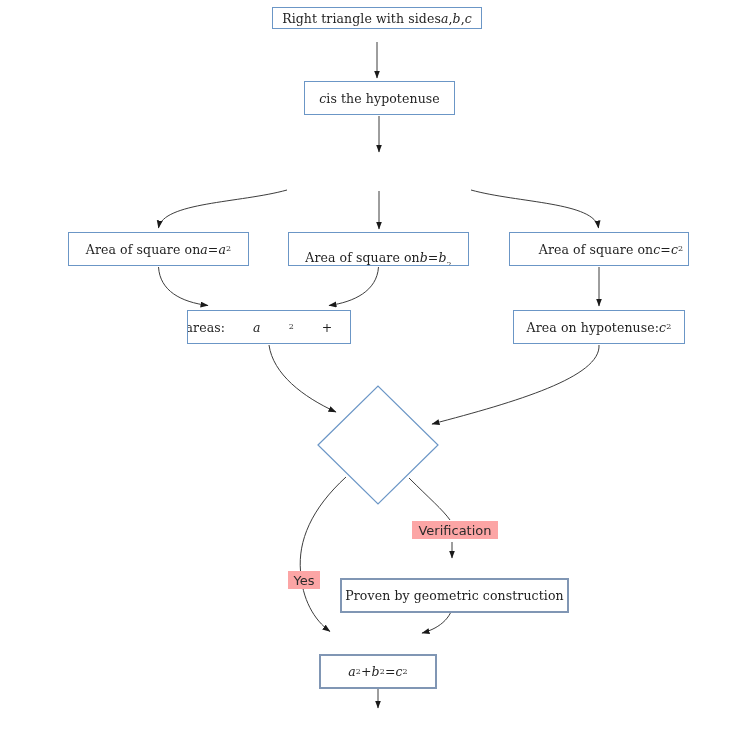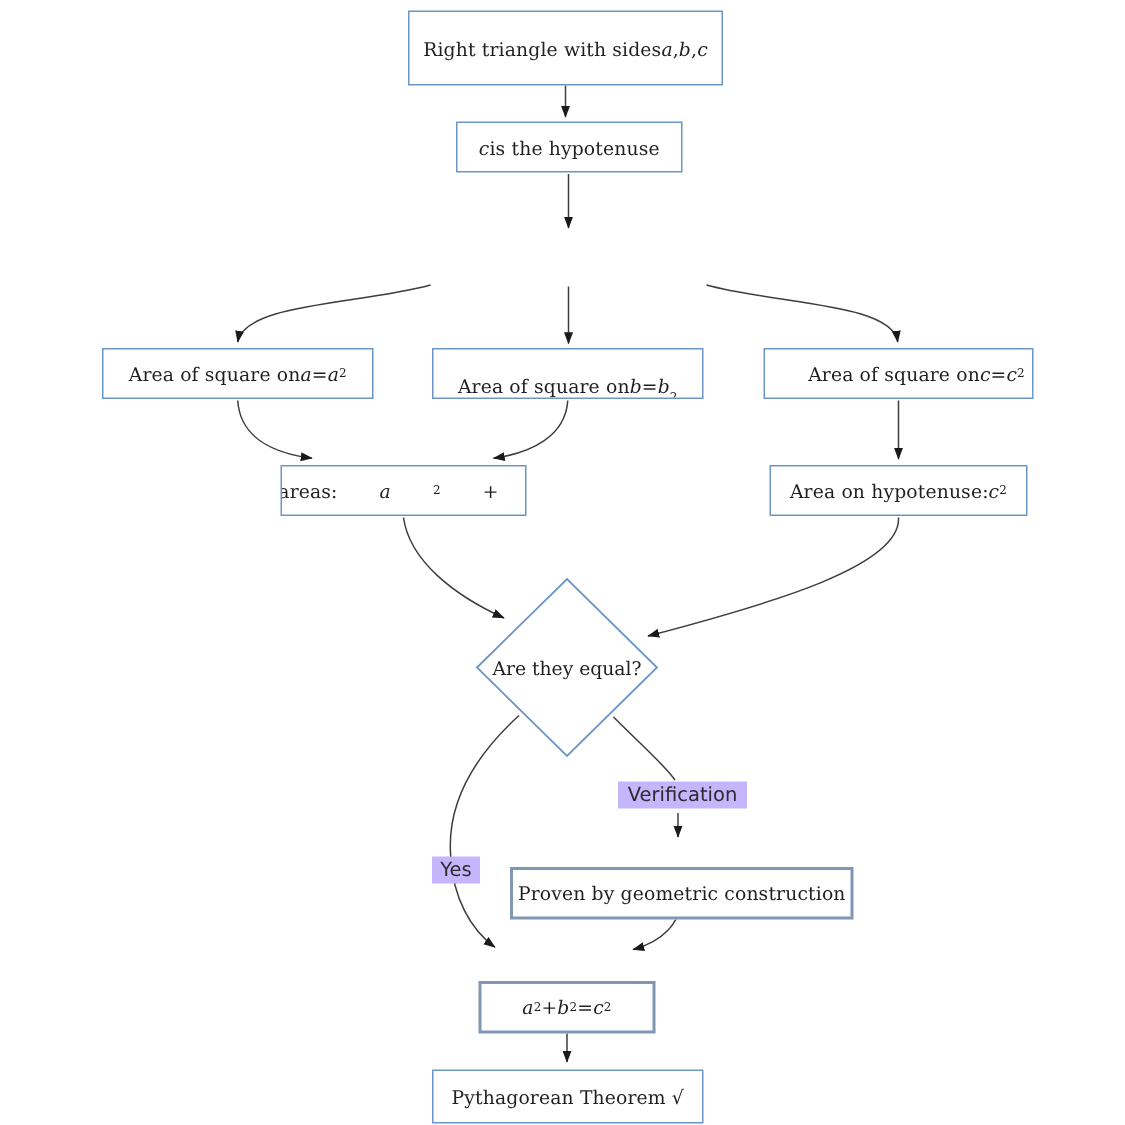--- a/index.html
+++ b/index.html
@@ -33,21 +33,21 @@
     position: absolute;
     display: flex; align-items: center; justify-content: center;
     font-size: 12.5px; color: var(--text, #1f1f1f);
     white-space: nowrap;
   }
 
   .edge-label {
     position: absolute;
     font-family: "DejaVu Sans", sans-serif;
     font-size: 13px; color: #2b2b2b;
-    background: #c4b5fd;
+    background: #fca5a5;
     display: flex; align-items: center; justify-content: center;
     white-space: nowrap;
   }
 </style>
 </head>
 <body>
 
 <div id="canvas">
 
   <svg id="edges" viewBox="0 0 750 750" xmlns="http://www.w3.org/2000/svg">
@@ -75,32 +75,30 @@
 
     <path class="edge" d="M 346 477 C 311 509, 298 541, 300.5 571 C 302 599, 314 620, 330 631.5" marker-end="url(#ah)"></path>
 
     <path class="edge" d="M 409 478 C 429 498, 443 510, 450 520"></path>
     <path class="edge" d="M 452 542 L 452 558" marker-end="url(#ah)"></path>
 
     <path class="edge" d="M 454 598 C 454 616, 441 628, 422 633" marker-end="url(#ah)"></path>
     <path class="edge" d="M 378 674 L 378 708" marker-end="url(#ah)"></path>
   </svg>
 
-  <div class="node" style="left:272px; top:7px;  width:210px; height:50px;">Right triangle with sides <i>a</i>, <i>b</i>, <i>c</i></div>
+  <div class="node" style="left:272px; top:7px;  width:210px; height:22px;">Right triangle with sides <i>a</i>, <i>b</i>, <i>c</i></div>
   <div class="node" style="left:304px; top:81px; width:151px; height:34px;"><i>c</i> is the hypotenuse</div>
 
   <div class="node" style="left:68px;  top:232px; width:181px; height:34px;">Area of square on <i>a</i> = <i>a</i><sup>2</sup></div>
   <div class="node" style="left:288px; top:232px; width:181px; height:34px;align-items:flex-end;">Area of square on <i>b</i> = <i>b</i><sup>2</sup></div>
   <div class="node" style="left:509px; top:232px; width:180px; height:34px;padding-left:24px;">Area of square on <i>c</i> = <i>c</i><sup>2</sup></div>
 
   <div class="node" style="left:187px; top:310px; width:164px; height:34px;gap:28px;">Sum of areas: <i>a</i><sup>2</sup> + <i>b</i><sup>2</sup></div>
   <div class="node" style="left:513px; top:310px; width:172px; height:34px;">Area on hypotenuse: <i>c</i><sup>2</sup></div>
 
-  <div class="diamond-label" style="left:318px; top:425px; width:120px; height:40px;">Are they equal?</div>
 
   <div class="edge-label" style="left:412px; top:521px; width:86px; height:18px;">Verification</div>
   <div class="edge-label" style="left:288px; top:571px; width:32px; height:18px;">Yes</div>
 
   <div class="node strong" style="left:340px; top:562px; width:229px; height:35px;">Proven by geometric construction</div>
   <div class="node strong" style="left:319px; top:638px; width:118px; height:35px;"><i>a</i><sup>2</sup> + <i>b</i><sup>2</sup> = <i>c</i><sup>2</sup></div>
-  <div class="node" style="left:288px; top:713px; width:181px; height:36px;">Pythagorean Theorem √</div>
 
 </div>
 
 </body></html>

